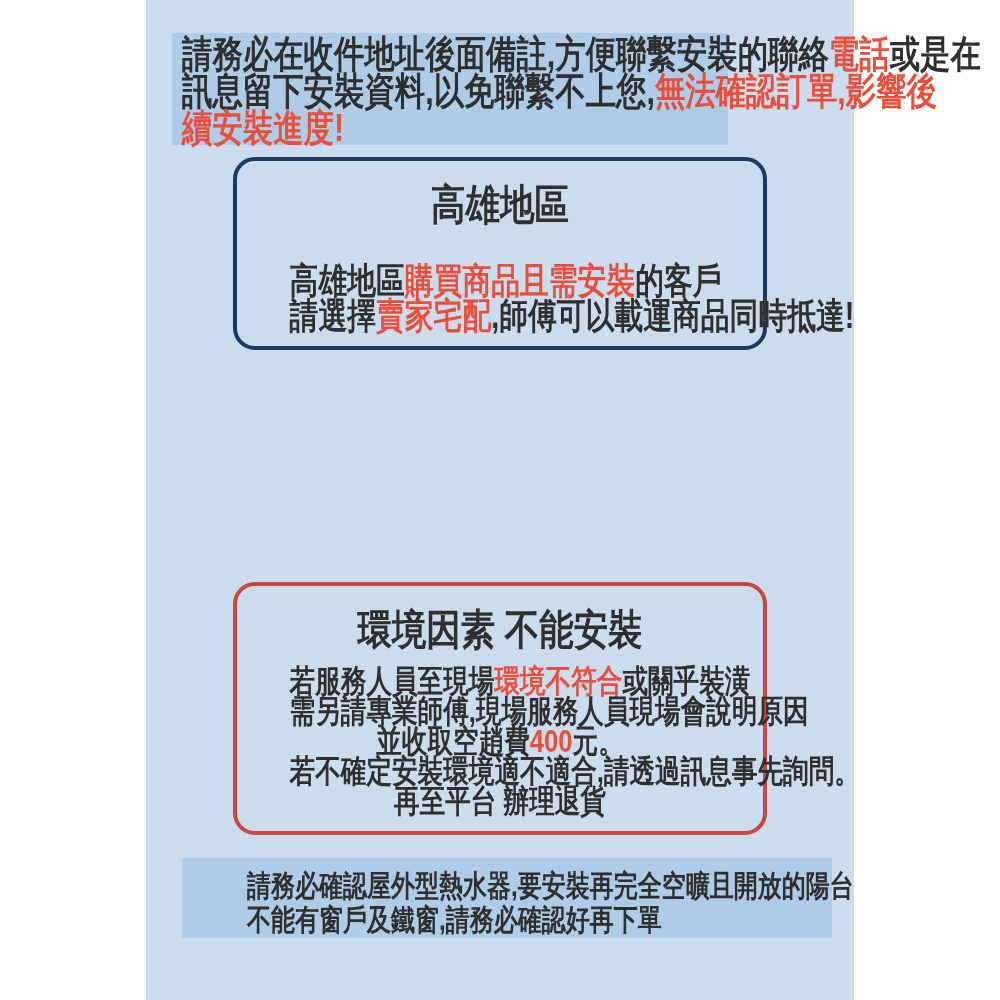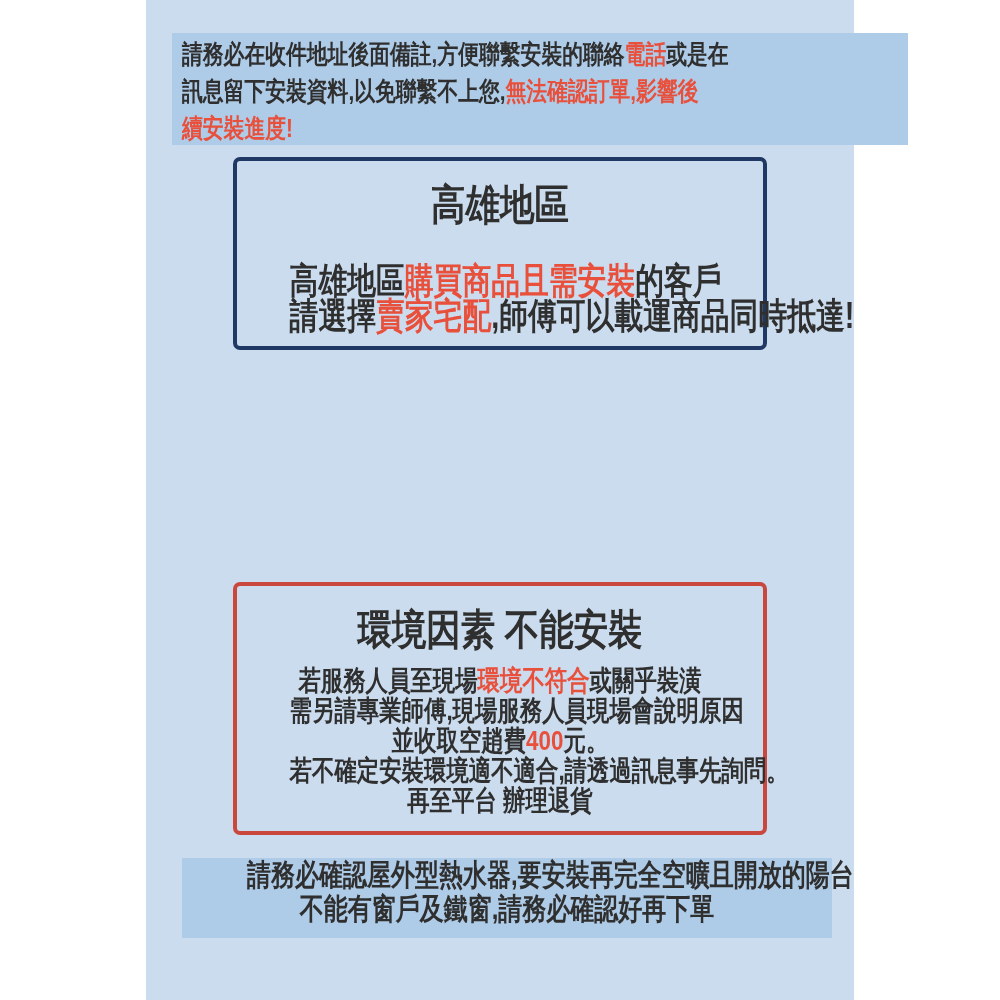--- a/index.html
+++ b/index.html
@@ -15,53 +15,53 @@
     position: absolute; left: 146px; top: 0; width: 708px; height: 1000px;
     background: var(--content-bg, #cbdcee);
   }
   .note {
     position: absolute;
     background: var(--note-bg, #aecbe7);
     color: var(--text-color, #2f2f2f);
     box-sizing: border-box;
   }
   .top-note {
-    left: 26px; top: 33px; width: 736px; height: 112px;
+    left: 26px; top: 33px; width: 556px; height: 112px;
     padding: 3px 10px 0 10px;
-    font-size: 26px; line-height: 37px;
+    font-size: 38px; line-height: 37px;
     text-align: left;
   }
   .top-note .line { transform: scaleX(0.80); transform-origin: 0 50%; white-space: nowrap; }
   .bottom-note {
     left: 36px; top: 858px; width: 650px; height: 80px;
-    padding-top: 0;
+    padding-top: 11px;
     font-size: 30px; line-height: 34px;
-    text-align: center;
+    text-align: left;
   }
   .info-box {
     position: absolute;
     left: 87px; width: 534px;
     border: 4px solid #333333;
-    border-radius: 7px;
+    border-radius: 22px;
     box-sizing: border-box;
     text-align: center;
     color: var(--text-color, #2f2f2f);
   }
   .box-1 { top: 157px; height: 193px; }
   .box-2 { top: 374px; height: 193px; }
   .box-3 { top: 582px; height: 253px; }
   .box-title {
     margin-top: 22px;
     font-size: 42px; line-height: 44px;
     transform: scaleX(0.82); transform-origin: 50% 50%;
     white-space: nowrap;
   }
   .box-body { font-size: 36px; line-height: 35px; }
   .box-1 .box-body, .box-2 .box-body { margin-top: 36px; }
-  .box-3 .box-body { margin-top: 14px; font-size: 28px; line-height: 30px; }
+  .box-3 .box-body { margin-top: 14px; font-size: 32px; line-height: 30px; }
   .line { transform: scaleX(0.80); transform-origin: 50% 50%; white-space: nowrap; }
   .seg.black { color: var(--text-color, #2f2f2f); }
   .seg.red   { color: var(--red-color, #e8503c); }
 </style>
 </head>
 <body>
 
 <div class="canvas">
   <div class="content-column">
 

